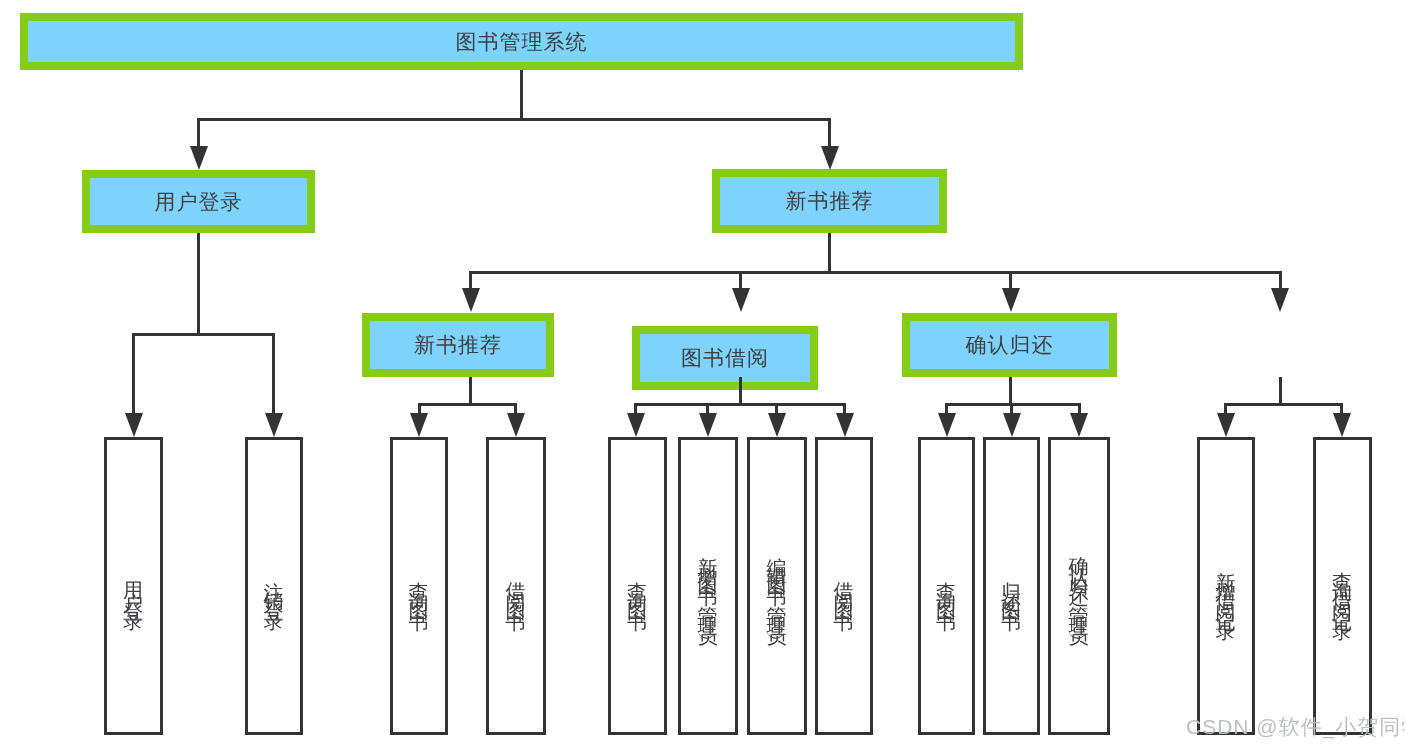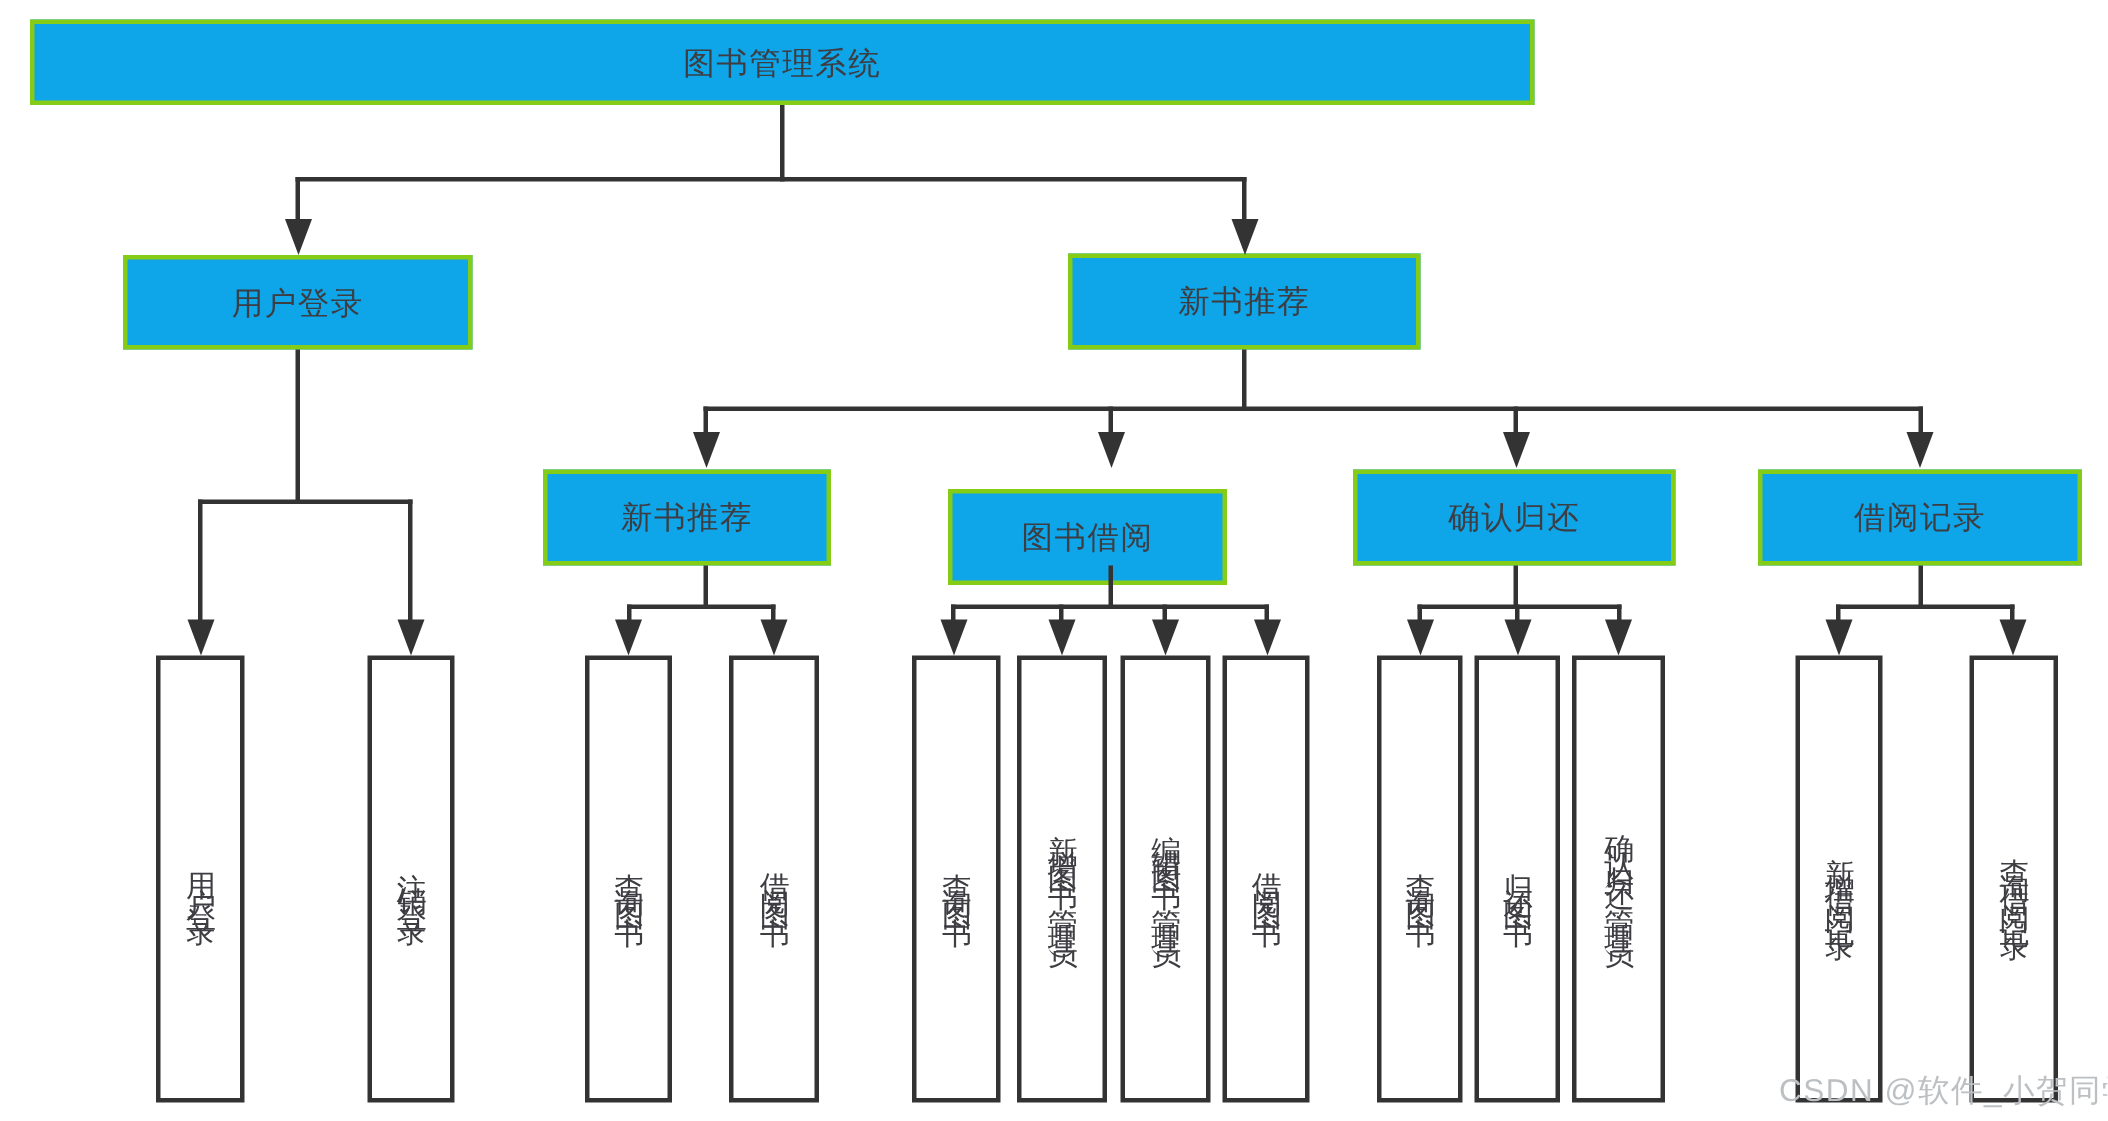--- a/index.html
+++ b/index.html
@@ -9,22 +9,22 @@
     height: 747px;
     background: #ffffff;
     overflow: hidden;
     font-family: "Liberation Sans", sans-serif;
     color: #3d3d42;
   }
   
   .node-h {
     position: absolute;
     box-sizing: border-box;
-    border: 3px solid #84cc16;
-    background: #0ea5e9;
+    border: 8px solid #84cc16;
+    background: #7dd3fc;
     display: flex;
     align-items: center;
     justify-content: center;
     font-size: 21px;
     letter-spacing: 1px;
     white-space: nowrap;
   }
   .node-v {
     position: absolute;
     box-sizing: border-box;
@@ -72,21 +72,20 @@
 <div class="canvas">
 
   <div class="node-h" style="left:20px; top:13px; width:1003px; height:57px;">图书管理系统</div>
 
   <div class="node-h" style="left:82px; top:170px; width:233px; height:63px;">用户登录</div>
   <div class="node-h" style="left:712px; top:169px; width:235px; height:64px;">新书推荐</div>
 
   <div class="node-h" style="left:362px; top:313px; width:192px; height:64px;">新书推荐</div>
   <div class="node-h" style="left:632px; top:326px; width:186px; height:64px;">图书借阅</div>
   <div class="node-h" style="left:902px; top:313px; width:215px; height:64px;">确认归还</div>
-  <div class="node-h" style="left:1172px; top:313px; width:216px; height:64px;">借阅记录</div>
 
   <div class="node-v" style="left:104px; width:59px;">用户登录</div>
   <div class="node-v" style="left:245px; width:58px;">注销登录</div>
 
   <div class="node-v" style="left:390px; width:58px;">查询图书</div>
   <div class="node-v" style="left:486px; width:60px;">借阅图书</div>
 
   <div class="node-v" style="left:608px; width:59px;">查询图书</div>
   <div class="node-v" style="left:678px; width:60px;">新增图书（管理员）</div>
   <div class="node-v" style="left:747px; width:60px;">编辑图书（管理员）</div>

